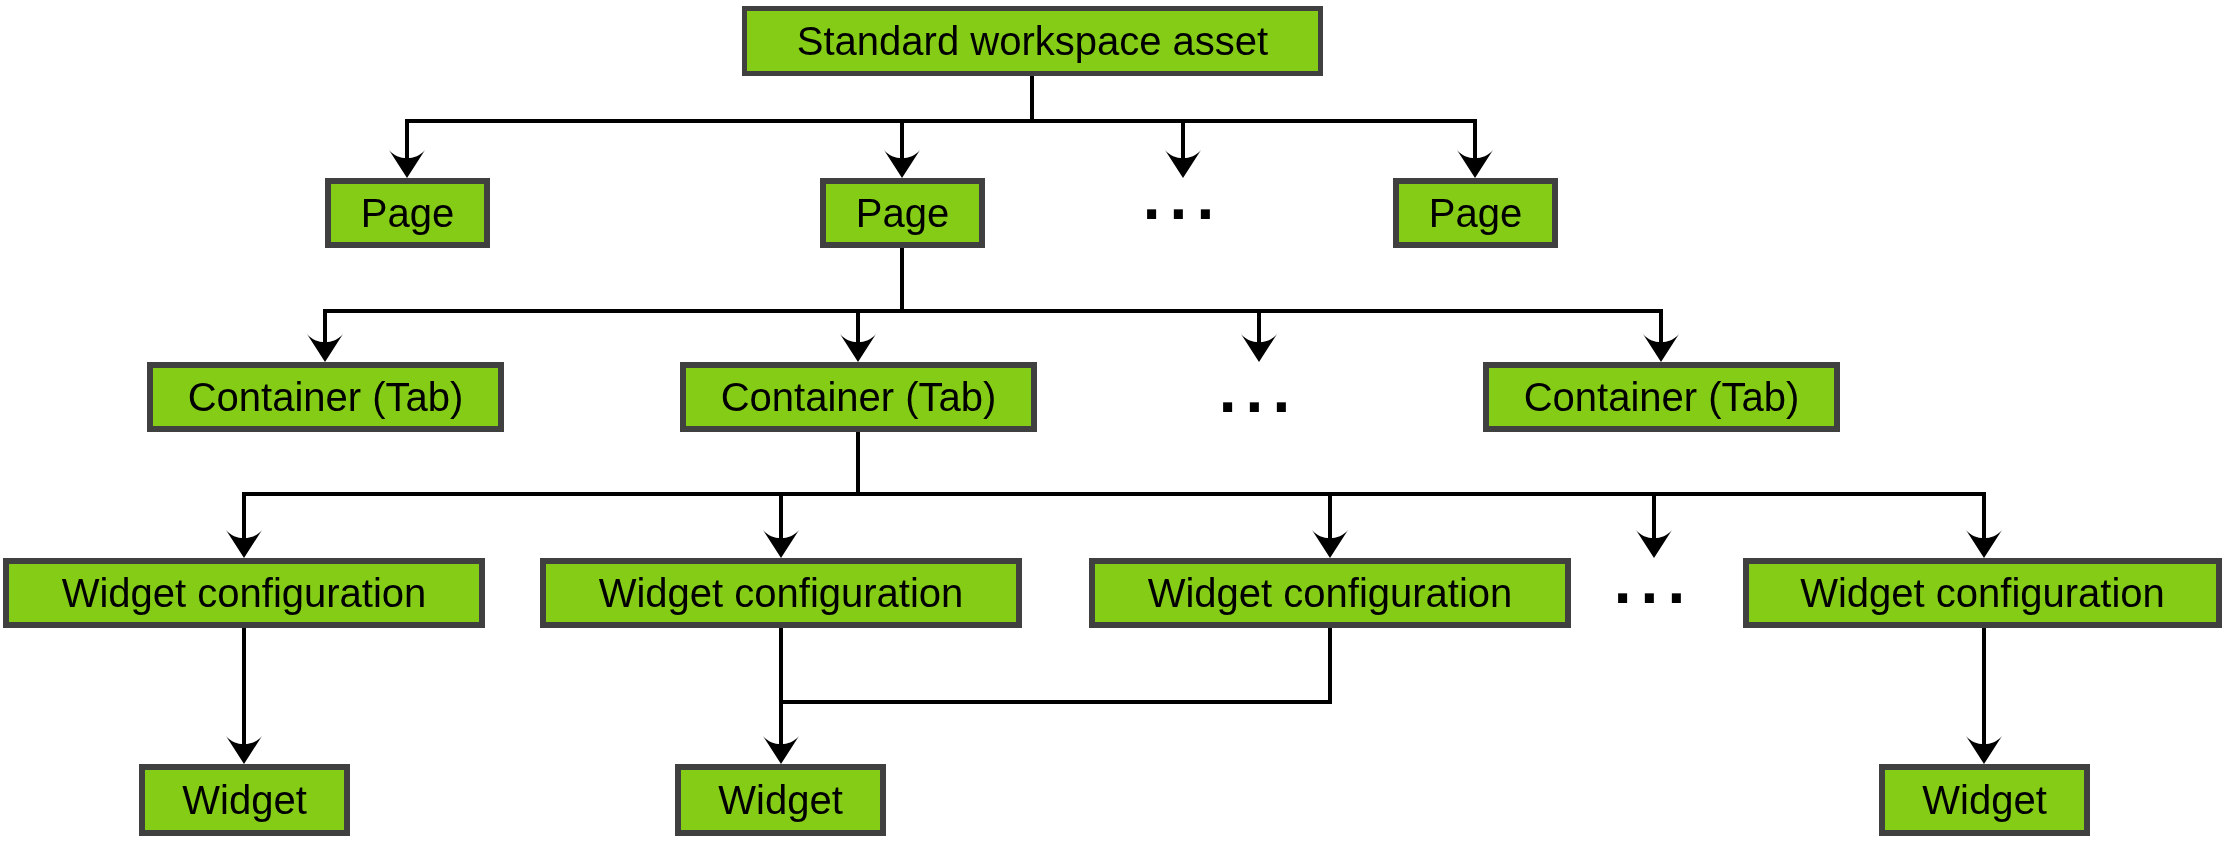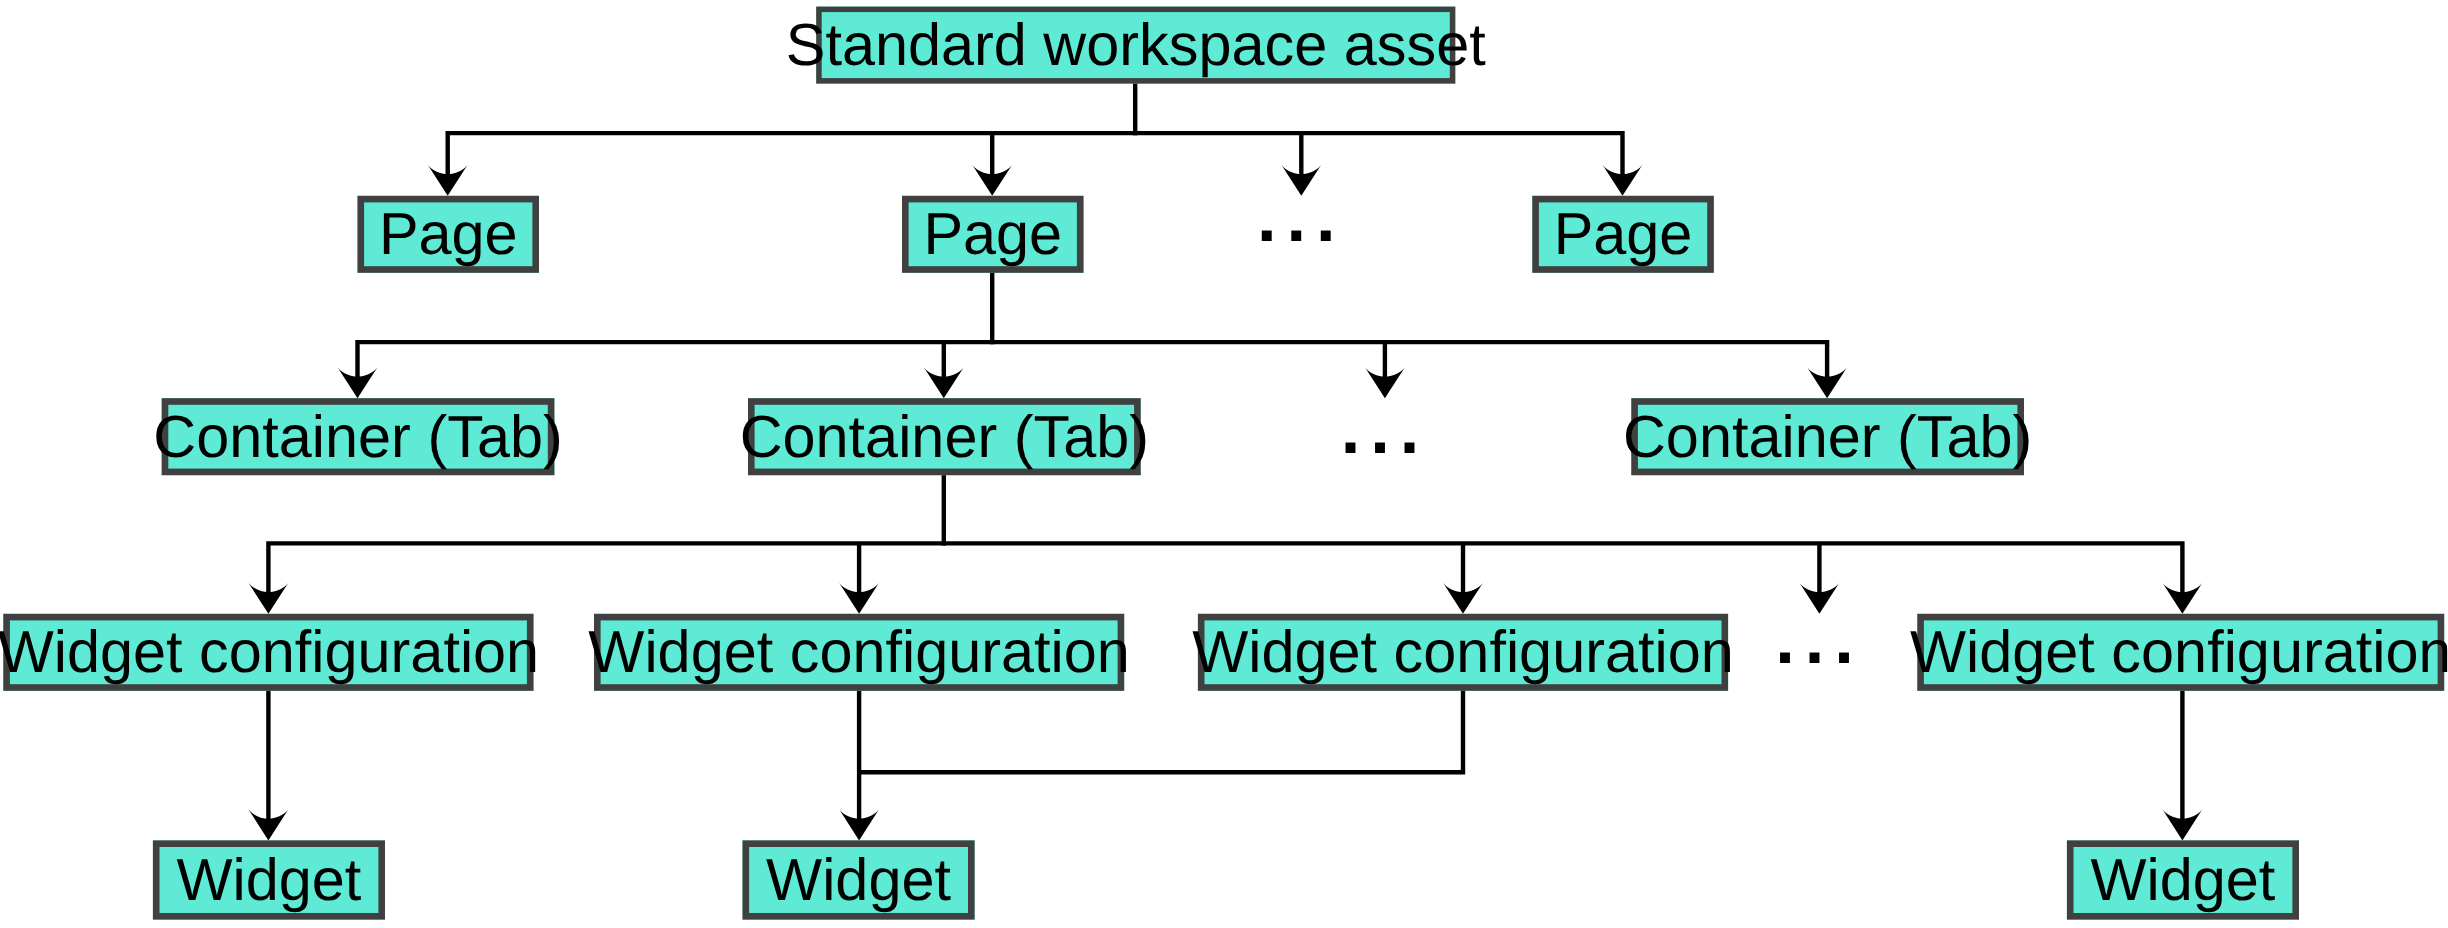--- a/index.html
+++ b/index.html
@@ -19,25 +19,25 @@
   #wires {
     position: absolute;
     left: 0;
     top: 0;
     z-index: 0;
   }
   .node {
     position: absolute;
     box-sizing: border-box;
     border: 6px solid #404040;
-    background: #5eead4;
+    background: #84cc16;
     display: flex;
     align-items: center;
     justify-content: center;
-    font-size: 54px;
+    font-size: 40px;
     line-height: 1;
     white-space: nowrap;
     z-index: 1;
   }
   .node.title {
     border-width: 5px;
   }
   .dots {
     position: absolute;
     z-index: 1;

